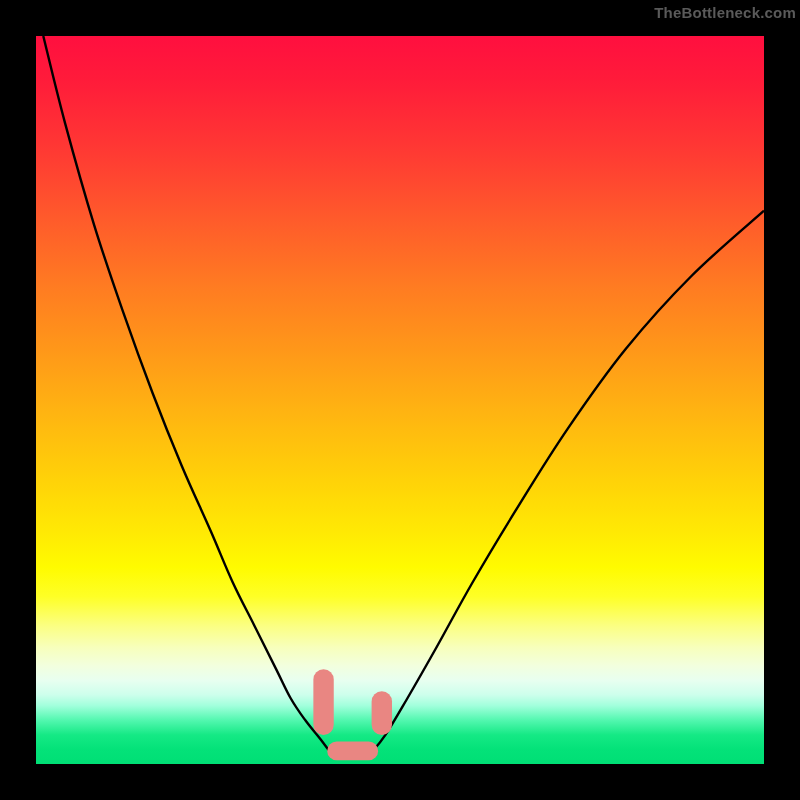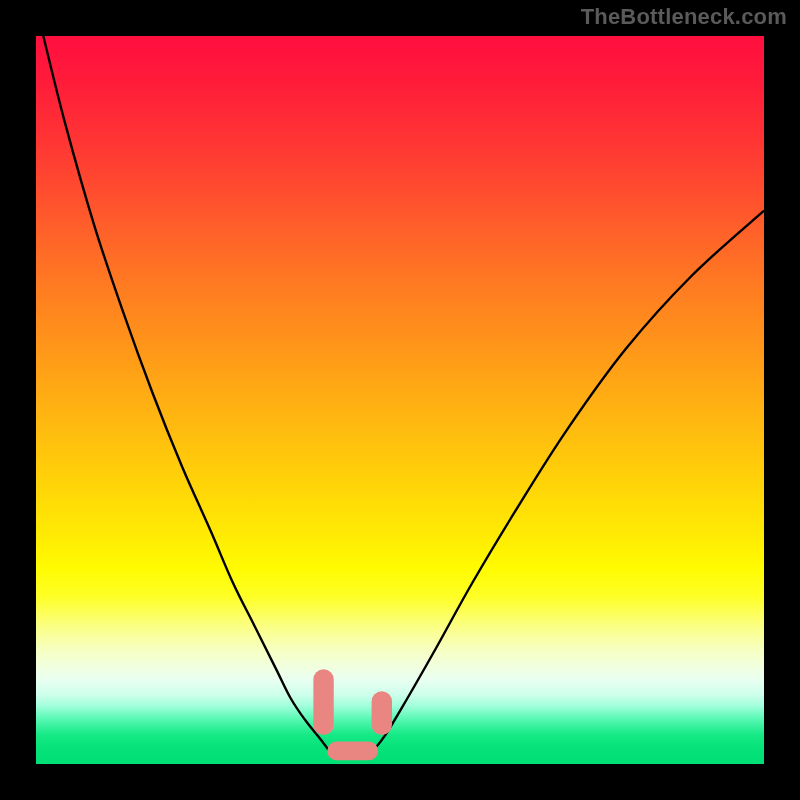--- a/index.html
+++ b/index.html
@@ -22,21 +22,21 @@
       #f7ffbc 84%,
       #f2ffde 86.5%,
       #e8fff0 88.5%,
       #cdffec 90.5%,
       #a1ffdc 92%,
       #52f7af 94%,
       #15e985 96%,
       #04e279 98%,
       #00df75 100%)}
   svg.curve{position:absolute;left:0;top:0;width:728px;height:728px}
-  .wm{position:absolute;right:13px;top:4px;color:#5a5a5a;font-size:22px;font-weight:600;letter-spacing:.2px}
+  .wm{position:absolute;right:4px;top:4px;color:#5a5a5a;font-size:15px;font-weight:600;letter-spacing:.2px}
   .blob{fill:#e98682}
 </style>
 </head>
 <body>
 
 <div class="frame">
   <div class="wm">TheBottleneck.com</div>
   <div class="plot">
     <div class="grad"></div>
     <svg class="curve" viewBox="0 0 728 728" preserveAspectRatio="none">

